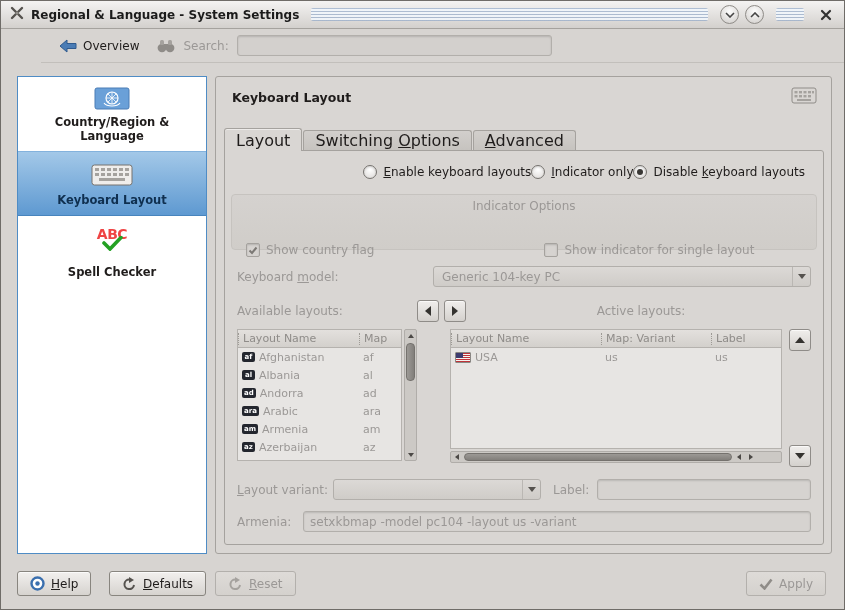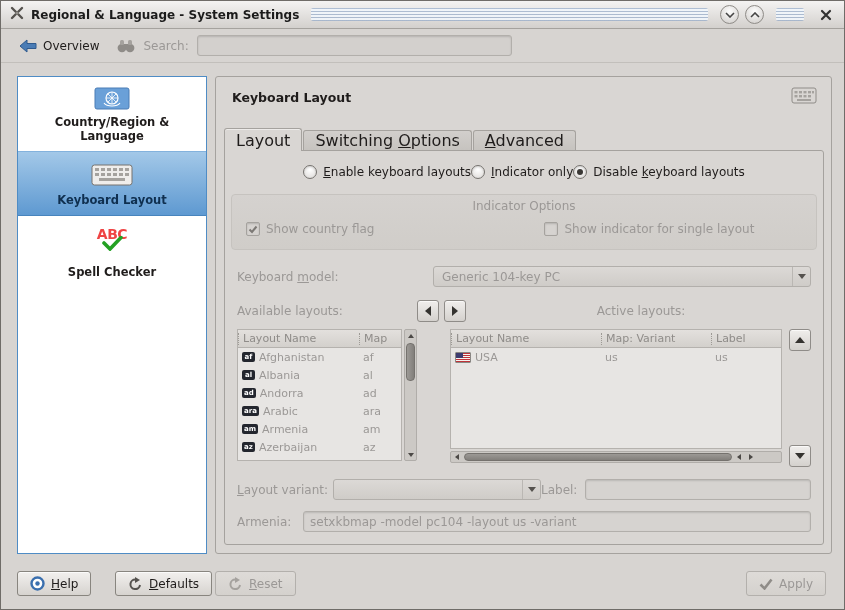--- a/index.html
+++ b/index.html
@@ -14,21 +14,21 @@
   .tb-stripes { flex:1; height:13px; border-radius:2px; margin:0 6px;
     background:repeating-linear-gradient(180deg, rgba(125,155,195,.55) 0 1px, rgba(240,245,250,.95) 1px 3px); }
   .tb-stripes.small { flex:0 0 28px; }
   .tb-round { width:19px; height:19px; border-radius:50%; flex:0 0 auto;
     background:radial-gradient(circle at 50% 32%, #fdfdfd, #cfccc9); border:1px solid #8f8c88;
     display:flex; align-items:center; justify-content:center; cursor:default; }
   .tb-close { width:20px; height:20px; display:flex; align-items:center; justify-content:center; }
 
   
   .toolbar { height:34px; display:flex; align-items:center; padding:0 10px; gap:8px;
-    background:#d7d4d1; border-bottom:1px solid #c2bfbb; }
+    background:#d7d4d1; border-bottom:1px solid #c2bfbb;margin-left:40px; }
   .tb-overview { display:flex; align-items:center; gap:6px; padding:3px 8px; border-radius:3px; }
   .search-label { color:#9b9896; }
   .search-input { width:315px; height:21px; border:1px solid #b2afab; border-radius:3px;
     background:#d3d0cd; box-shadow:inset 0 1px 2px rgba(0,0,0,.14); color:#9b9896; font:inherit; padding:0 6px; }
 
   
   .sidebar { position:absolute; left:16px; top:75px; width:190px; height:478px;
     background:#ffffff; border:1px solid #4f8cc5; }
   .side-item { display:flex; flex-direction:column; align-items:center; gap:5px; padding:10px 4px 8px; }
   .side-item.selected { background:linear-gradient(#a3c8e8,#5e99d1); border-top:1px solid #83b2dd; border-bottom:1px solid #47femenino84bd; border-bottom:1px solid #4784bd; }
@@ -46,31 +46,31 @@
 
   .tabbar { position:absolute; left:8px; top:51px; display:flex; align-items:flex-end; z-index:2; }
   .tab { display:flex; align-items:center; padding:0 11px; height:20px; margin:0 1px 1px 0;
     border:1px solid #a5a29e; border-bottom:none; border-radius:3px 3px 0 0;
     background:linear-gradient(#d2cfcc,#c6c3bf); font-size:16px; }
   .tab.active { height:23px; margin-bottom:0; background:#d9d6d3; box-shadow:inset 0 1px 0 #edebe9; position:relative; z-index:3; }
   .tabframe { position:absolute; left:8px; right:7px; top:73px; bottom:8px;
     border:1px solid #a5a29e; border-radius:0 3px 3px 3px; background:#d9d6d3; overflow:hidden; }
 
   
-  .radio-row { display:flex; justify-content:center; align-items:center; padding:14px 18px 0; }
+  .radio-row { display:flex; justify-content:flex-end; align-items:center; padding:14px 18px 0; }
   .radio-item { display:flex; align-items:center; gap:6px; }
   .radio { width:14px; height:14px; border-radius:50%; border:1px solid #76736f; flex:0 0 auto;
     background:radial-gradient(circle at 50% 30%, #ffffff, #dcd9d6); box-shadow:inset 0 1px 2px rgba(0,0,0,.15); position:relative; }
   .radio.on::after { content:""; position:absolute; inset:3px; border-radius:50%; background:#3a3835; }
 
   .groupbox { margin:15px 6px 0; height:56px; border:1px solid #c6c3bf; border-radius:4px;
     background:linear-gradient(#d5d2cf,#d0cdc9); }
   .gb-title { text-align:center; color:#9b9896; padding-top:4px; }
   .gb-row { display:flex; align-items:center; padding:9px 0 0 14px; }
-  .check-item { display:flex; align-items:center; gap:6px; color:#9b9896; }
+  .check-item { display:flex; align-items:center; gap:6px; color:#9b9896;margin-top:21px; }
   .check-item.second { margin-left:170px; }
   .cbox { width:14px; height:14px; border:1px solid #a5a29e; border-radius:2px; background:#d6d3d0;
     box-shadow:inset 0 1px 2px rgba(0,0,0,.16); display:flex; align-items:center; justify-content:center; flex:0 0 auto; }
 
   .dis { color:#9b9896; }
   .model-row,.variant-row,.command-row { display:flex; align-items:center; margin:16px 12px 0; }
   .model-label { width:196px; flex:0 0 auto; }
   .combo { height:21px; border:1px solid #b2afab; border-radius:3px; display:flex; align-items:center;
     background:linear-gradient(#dcd9d6,#cfccc8); overflow:hidden; }
   .combo .ctext { flex:1; padding:0 8px; color:#9b9896; white-space:nowrap; overflow:hidden; }
@@ -111,21 +111,21 @@
     background:#ccc9c5; display:flex; align-items:center; }
   .hs-btn { width:12px; display:flex; align-items:center; justify-content:center; flex:0 0 auto; }
   .hs-slider { height:8px; width:268px; margin:0 1px; border:1px solid #75726e; border-radius:4px;
     background:linear-gradient(#9c9995,#827f7b); flex:0 0 auto; }
   .updown-col { display:flex; flex-direction:column; justify-content:space-between; height:138px; margin-left:7px; }
   .updown-col .sqbtn { margin-right:0; }
 
   .variant-row { margin-top:12px; }
   .v-label { width:96px; flex:0 0 auto; }
   .v-combo { width:208px; flex:0 0 auto; }
-  .l-label { width:44px; margin-left:0; flex:0 0 auto; }
+  .l-label { width:44px; margin-left:12px; flex:0 0 auto; }
   .command-row { margin-top:11px; }
   .cmd-label { width:66px; flex:0 0 auto; }
   .lineedit { height:21px; border:1px solid #b2afab; border-radius:3px; background:#d6d3d0;
     box-shadow:inset 0 1px 2px rgba(0,0,0,.13); color:#9b9896; font:inherit; font-size:12px; padding:0 6px; }
 
   
   .btn { position:absolute; top:570px; display:inline-flex; align-items:center; gap:6px; height:25px;
     padding:0 12px; border:1px solid #88857f; border-radius:3px; font-size:12px;
     background:linear-gradient(#f2f0ee,#d6d3cf); box-shadow:inset 0 1px 0 rgba(255,255,255,.7); }
   .btn.disabled { color:#9b9896; border-color:#b3b0ac; background:linear-gradient(#ded bdb,#d4d1cd); background:linear-gradient(#dedbd8,#d4d1cd); box-shadow:none; }
@@ -436,21 +436,21 @@
     </div>
   </div>
 
   <div class="btn" style="left:16px;">
     <svg width="15" height="15">
       <circle cx="7.5" cy="7.5" r="6" fill="#fdfdfd" stroke="#3a6fae" stroke-width="2.4"></circle>
       <circle cx="7.5" cy="7.5" r="2.2" fill="#3a6fae"></circle>
     </svg>
     <span><u>H</u>elp</span>
   </div>
-  <div class="btn" style="left:114px;">
+  <div class="btn" style="left:108px;">
     <svg width="15" height="14">
       <path d="M12 8 A4.8 4.8 0 1 1 7.5 2.5" fill="none" stroke="#55524e" stroke-width="2"></path>
       <path d="M7 0 L12 3 L7 6 Z" fill="#55524e"></path>
     </svg>
     <span><u>D</u>efaults</span>
   </div>
   <div class="btn disabled" style="left:214px;">
     <svg width="15" height="14">
       <path d="M12 8 A4.8 4.8 0 1 1 7.5 2.5" fill="none" stroke="#a5a29e" stroke-width="2"></path>
       <path d="M7 0 L12 3 L7 6 Z" fill="#a5a29e"></path>

